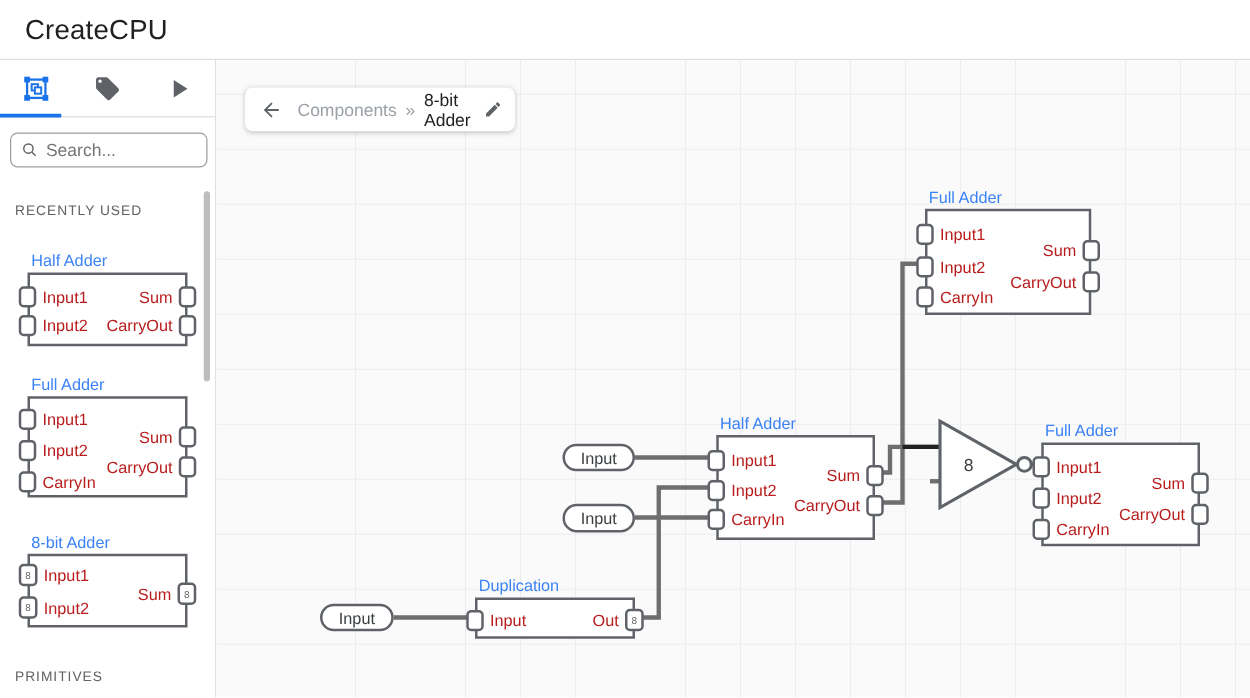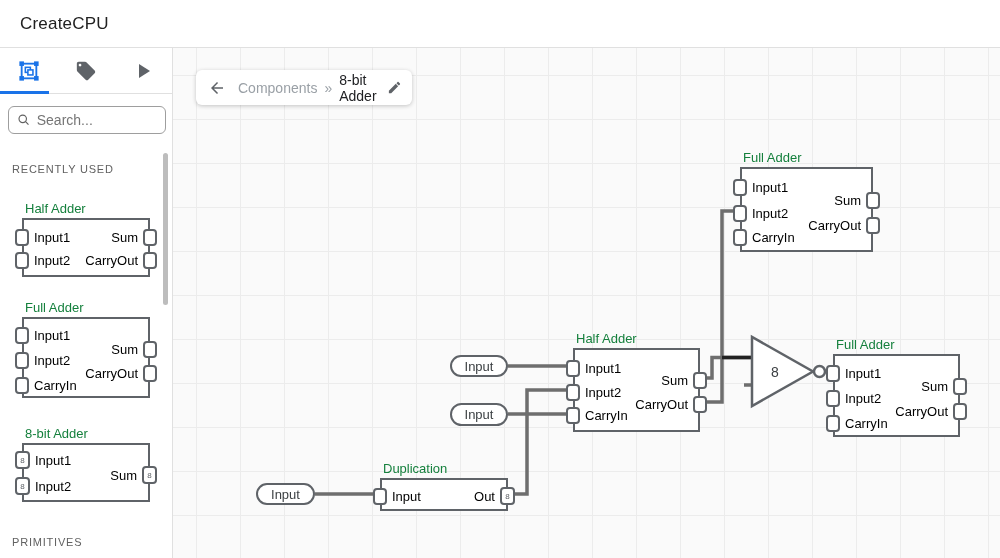--- a/index.html
+++ b/index.html
@@ -3,21 +3,21 @@
 <meta charset="utf-8">
 <style>
   * { margin:0; padding:0; box-sizing:border-box; }
   html,body { width:1000px; height:558px; overflow:hidden; background:#fff;
     font-family:"Liberation Sans", sans-serif; }
   .app { width:1000px; height:558px; display:flex; flex-direction:column; }
 
   
   .topbar { height:48px; flex:none; display:flex; align-items:center;
     padding-left:20px; background:#fff; border-bottom:1px solid #e0e0e0; }
-  .topbar .title { font-size:17px; font-weight:500; color:#212121; letter-spacing:.2px; }
+  .topbar .title { font-size:22px; font-weight:500; color:#212121; letter-spacing:.2px; }
 
   .body { flex:1; display:flex; min-height:0; }
 
   
   .sidebar { width:173px; flex:none; position:relative; background:#fff;
     border-right:1px solid #e0e0e0; }
   .tabs { height:46px; display:flex; border-bottom:1px solid #e0e0e0; position:relative; }
   .tab { flex:1; display:flex; align-items:center; justify-content:center; cursor:pointer; }
   .tab-indicator { position:absolute; left:0; bottom:-1px; width:49px; height:3px;
     background:#1a73e8; }
@@ -27,30 +27,30 @@
   .searchbox input { border:none; outline:none; width:100%; font-size:14px;
     color:#a21caf; margin-left:6px; font-family:"Liberation Sans", sans-serif; background:transparent; }
   .searchbox input::placeholder { color:#757575; opacity:1; }
   .section-label { position:absolute; left:12px; font-size:11px; color:#616161;
     letter-spacing:.8px; font-weight:500; }
   .scroll-thumb { position:absolute; right:4px; top:105px; width:5px; height:152px;
     border-radius:3px; background:#bdbdbd; }
 
   
   .node { position:absolute; background:#fff; border:2px solid #5f6368; }
-  .node-title { position:absolute; top:-19px; left:1px; font-size:13px; color:#15803d;
+  .node-title { position:absolute; top:-19px; left:1px; font-size:13px; color:#3b82f6;
     white-space:nowrap; }
   .port { position:absolute; display:flex; align-items:center; height:18px; z-index:2; }
   .port.in  { left:-9px; }
   .port.out { right:-9px; flex-direction:row-reverse; }
   .pin { width:14px; height:17px; flex:none; background:#fff; border:2px solid #5f6368;
     border-radius:4px; display:flex; align-items:center; justify-content:center;
     font-size:8px; color:#5f6368; }
   .pin.pin-8 { width:15px; height:18px; }
-  .plabel { font-size:13px; color:#000000; margin:0 5px; white-space:nowrap; }
+  .plabel { font-size:13px; color:#b91c1c; margin:0 5px; white-space:nowrap; }
 
   .pill { position:absolute; background:#fff; border:2.5px solid #5f6368;
     border-radius:999px; display:flex; align-items:center; justify-content:center;
     font-size:13px; color:#3c4043; z-index:2; }
 
   
   .canvas { flex:1; position:relative; overflow:hidden; background:#fafafa;
     background-image:linear-gradient(#ececec 1px, transparent 1px),
                      linear-gradient(90deg,#ececec 1px, transparent 1px);
     background-size:44px 44px; background-position:23px 27px; }

